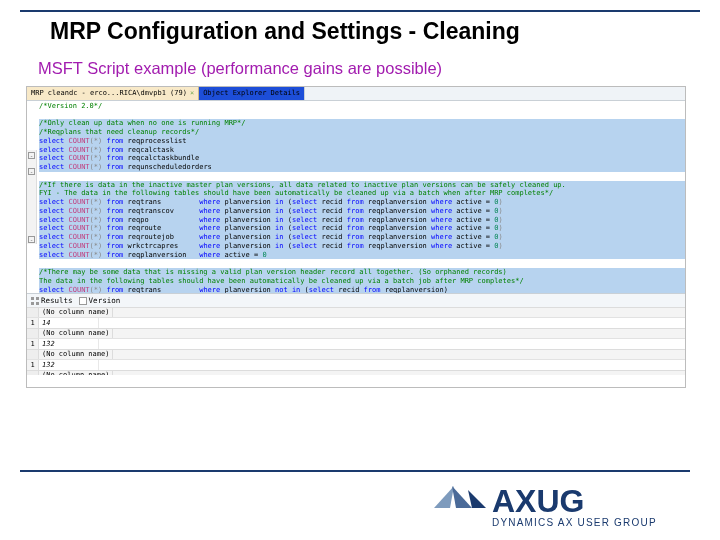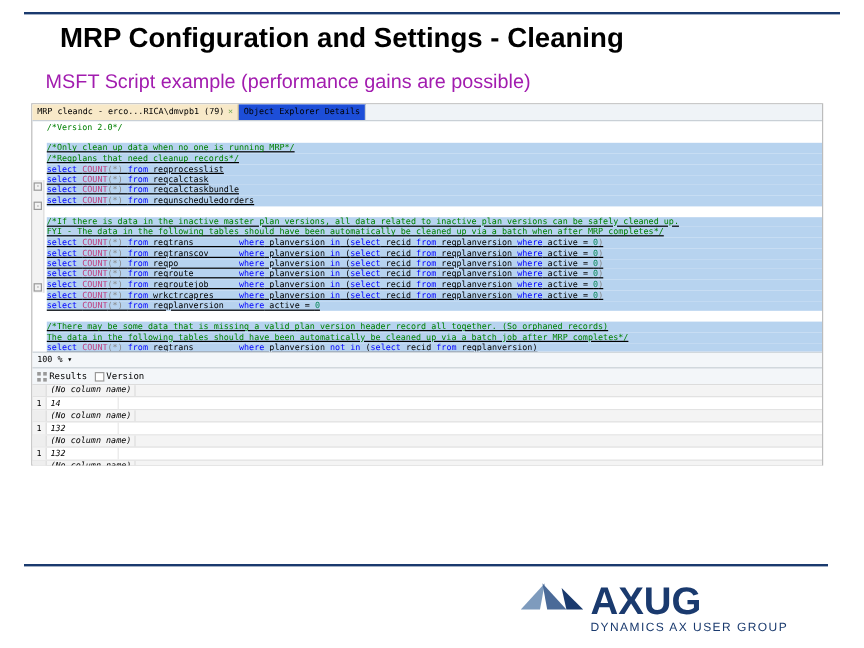--- a/index.html
+++ b/index.html
@@ -10,39 +10,39 @@
   .subtitle { font-size: 16.5px; color: #a21caf; padding: 6px 0 8px 8px; }
   .editor-wrap { border: 1px solid #bcbcbc; width: 660px; height: 302px; margin-left: -4px; font-family: Consolas, monospace; font-size: 7px; line-height: 1.25; position: relative; background: #fff; }
   .tabbar { height: 14px; background: #eff3f7; border-bottom: 1px solid #c9d0d6; display: flex; align-items: stretch; font-size: 7px; }
   .tab { background: #f8e9c8; border-right: 1px solid #c9b98c; display: flex; align-items: center; padding: 0 4px; gap: 3px; }
   .tab .x { font-size: 7px; color: #7a5; }
   .tab2 { background: #1d4ed8; border-right: 1px solid #c9d0d6; display: flex; align-items: center; padding: 0 4px; gap: 3px; }
   .code-area { display: flex; height: 192px; overflow: hidden; align-items: center; }
   .gutter { width: 10px; background: #f3f3f3; border-right: 1px solid #dcdcdc; padding-top: 2px; }
   .gut-box { width: 7px; height: 7px; border: 1px solid #999; margin: 0 auto 1px auto; font-size: 6px; line-height: 5px; text-align: center; color: #666; }
   .code { flex: 1; padding: 2px 0 0 2px; white-space: pre; color: #000; }
-  .sel { background: #b7d3ef; text-decoration: underline; }
+  .sel { background: #b7d3ef; }
   .cm { color: #008000; }
   .kw { color: #0000ff; margin-top: 15px; }
   .fn { color: #c04080; }
   .nm { color: #09885a; }
   .gr { color: #888; }
   .zoom { height: 13px; border-top: 1px solid #c9d0d6; background: #f3f6f9; font-size: 7px; display: flex; align-items: center; padding-left: 4px; gap: 4px; }
   .res-tabs { height: 14px; border-top: 1px solid #c9d0d6; background: #f3f6f9; display: flex; align-items: center; gap: 6px; padding-left: 4px; font-size: 7.5px; }
   .res-tab { display: flex; align-items: flex-end; gap: 2px; }
   .icon-grid { width: 8px; height: 8px; display: inline-block; background:
     linear-gradient(#999,#999) 0 0/3px 3px no-repeat,
     linear-gradient(#999,#999) 5px 0/3px 3px no-repeat,
     linear-gradient(#999,#999) 0 5px/3px 3px no-repeat,
     linear-gradient(#999,#999) 5px 5px/3px 3px no-repeat; }
   .icon-msg { width: 8px; height: 8px; background: #fff; border: 1px solid #999; display: inline-block; }
   .results { height: 68px; overflow: hidden; }
   .res-block { border-top: 1px solid #dcdcdc; }
   .res-head { background: #f4f4f4; border-bottom: 1px solid #e2e2e2; display: flex; height: 10px; }
-  .res-cell-h { border-right: 1px solid #dcdcdc; padding: 0 3px; font-size: 7px; display: flex; align-items: center; font-style: italic; }
+  .res-cell-h { border-right: 1px solid #dcdcdc; padding: 0 3px; font-size: 7px; display: flex; align-items: center; }
   .res-cornr { width: 12px; border-right: 1px solid #dcdcdc; background: #eee; }
   .res-row { display: flex; height: 10px; }
   .res-rownum { width: 12px; border-right: 1px solid #dcdcdc; background: #f4f4f4; font-size: 7px; display: flex; align-items: center; justify-content: center; }
   .res-cell { border-right: 1px solid #e8e8e8; padding: 0 3px; font-size: 7px; display: flex; align-items: center; min-width: 60px; font-style: italic; }
   .footer-rule { position: absolute; bottom: 68px; left: 20px; right: 30px; border-top: 2px solid #1a3a6e; }
   .logo { position: absolute; right: 12px; bottom: 6px; width: 280px; height: 56px; }
   .logo svg { width: 100%; height: 100%; }
 </style>
 </head>
 <body>
@@ -67,24 +67,20 @@
       <div class="gutter">
         <div class="gut-box">-</div>
         <div style="height:8px"></div>
         <div class="gut-box">-</div>
         <div style="height:60px"></div>
         <div class="gut-box">-</div>
       </div>
       <pre class="code" id="code-lines"><div><span class="cm">/*Version 2.0*/</span></div><div><span>&nbsp;</span></div><div class="sel"><span class="cm">/*Only clean up data when no one is running MRP*/</span></div><div class="sel"><span class="cm">/*Reqplans that need cleanup records*/</span></div><div class="sel"><span class="kw">select </span><span class="fn">COUNT</span><span class="gr">(*) </span><span class="kw">from</span><span> reqprocesslist</span></div><div class="sel"><span class="kw">select </span><span class="fn">COUNT</span><span class="gr">(*) </span><span class="kw">from</span><span> reqcalctask</span></div><div class="sel"><span class="kw">select </span><span class="fn">COUNT</span><span class="gr">(*) </span><span class="kw">from</span><span> reqcalctaskbundle</span></div><div class="sel"><span class="kw">select </span><span class="fn">COUNT</span><span class="gr">(*) </span><span class="kw">from</span><span> requnscheduledorders</span></div><div><span>&nbsp;</span></div><div class="sel"><span class="cm">/*If there is data in the inactive master plan versions, all data related to inactive plan versions can be safely cleaned up.</span></div><div class="sel"><span class="cm">FYI - The data in the following tables should have been automatically be cleaned up via a batch when after MRP completes*/</span></div><div class="sel"><span class="kw">select </span><span class="fn">COUNT</span><span class="gr">(*) </span><span class="kw">from</span><span> reqtrans         </span><span class="kw">where</span><span> planversion </span><span class="kw">in</span><span> (</span><span class="kw">select</span><span> recid </span><span class="kw">from</span><span> reqplanversion </span><span class="kw">where</span><span> active = </span><span class="nm">0</span><span class="gr">)</span></div><div class="sel"><span class="kw">select </span><span class="fn">COUNT</span><span class="gr">(*) </span><span class="kw">from</span><span> reqtranscov      </span><span class="kw">where</span><span> planversion </span><span class="kw">in</span><span> (</span><span class="kw">select</span><span> recid </span><span class="kw">from</span><span> reqplanversion </span><span class="kw">where</span><span> active = </span><span class="nm">0</span><span class="gr">)</span></div><div class="sel"><span class="kw">select </span><span class="fn">COUNT</span><span class="gr">(*) </span><span class="kw">from</span><span> reqpo            </span><span class="kw">where</span><span> planversion </span><span class="kw">in</span><span> (</span><span class="kw">select</span><span> recid </span><span class="kw">from</span><span> reqplanversion </span><span class="kw">where</span><span> active = </span><span class="nm">0</span><span class="gr">)</span></div><div class="sel"><span class="kw">select </span><span class="fn">COUNT</span><span class="gr">(*) </span><span class="kw">from</span><span> reqroute         </span><span class="kw">where</span><span> planversion </span><span class="kw">in</span><span> (</span><span class="kw">select</span><span> recid </span><span class="kw">from</span><span> reqplanversion </span><span class="kw">where</span><span> active = </span><span class="nm">0</span><span class="gr">)</span></div><div class="sel"><span class="kw">select </span><span class="fn">COUNT</span><span class="gr">(*) </span><span class="kw">from</span><span> reqroutejob      </span><span class="kw">where</span><span> planversion </span><span class="kw">in</span><span> (</span><span class="kw">select</span><span> recid </span><span class="kw">from</span><span> reqplanversion </span><span class="kw">where</span><span> active = </span><span class="nm">0</span><span class="gr">)</span></div><div class="sel"><span class="kw">select </span><span class="fn">COUNT</span><span class="gr">(*) </span><span class="kw">from</span><span> wrkctrcapres     </span><span class="kw">where</span><span> planversion </span><span class="kw">in</span><span> (</span><span class="kw">select</span><span> recid </span><span class="kw">from</span><span> reqplanversion </span><span class="kw">where</span><span> active = </span><span class="nm">0</span><span class="gr">)</span></div><div class="sel"><span class="kw">select </span><span class="fn">COUNT</span><span class="gr">(*) </span><span class="kw">from</span><span> reqplanversion   </span><span class="kw">where</span><span> active = </span><span class="nm">0</span></div><div><span>&nbsp;</span></div><div class="sel"><span class="cm">/*There may be some data that is missing a valid plan version header record all together. (So orphaned records)</span></div><div class="sel"><span class="cm">The data in the following tables should have been automatically be cleaned up via a batch job after MRP completes*/</span></div><div class="sel"><span class="kw">select </span><span class="fn">COUNT</span><span class="gr">(*) </span><span class="kw">from</span><span> reqtrans         </span><span class="kw">where</span><span> planversion </span><span class="kw">not in</span><span> (</span><span class="kw">select</span><span> recid </span><span class="kw">from</span><span> reqplanversion)</span></div></pre>
     </div>
 
-    <div class="zoom">
-      <span>100 %</span>
-      <span>▾</span>
-    </div>
 
     <div class="res-tabs">
       <div class="res-tab">
         <span class="icon-grid"></span>
         <span>Results</span>
       </div>
       <div class="res-tab">
         <span class="icon-msg"></span>
         <span>Version</span>
       </div>

